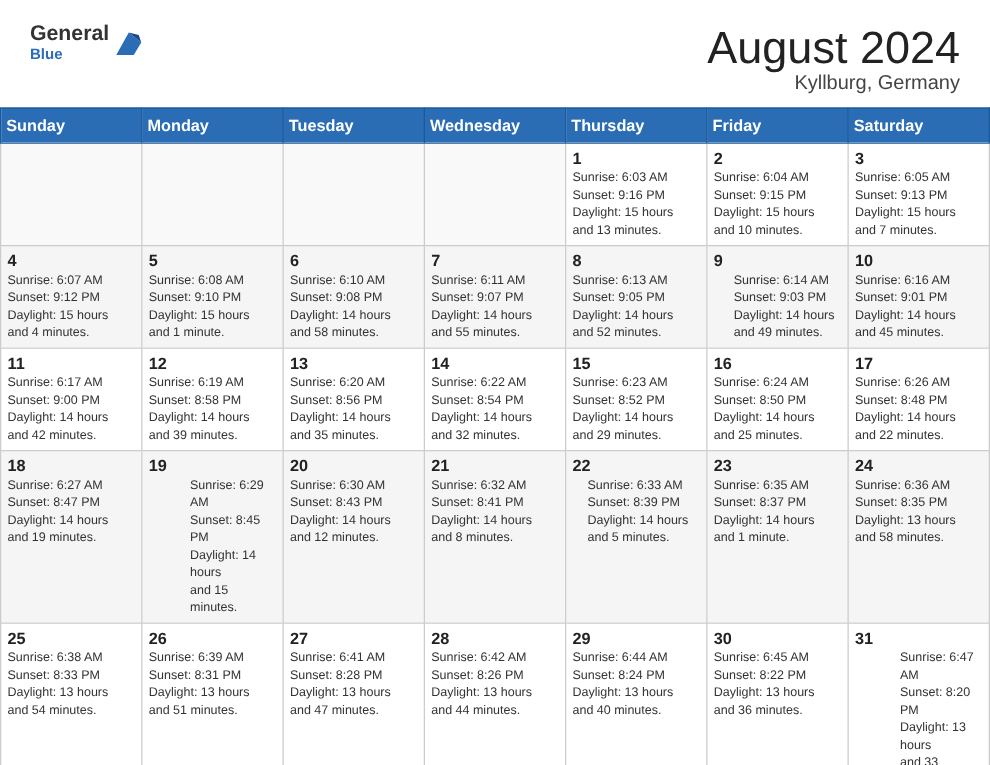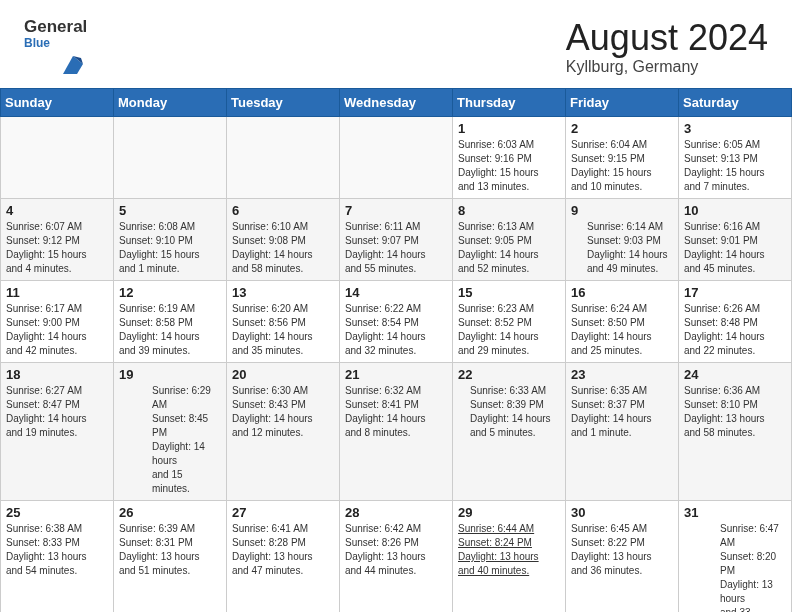--- a/index.html
+++ b/index.html
@@ -30,21 +30,21 @@
       font-size: 12px;
       font-weight: bold;
       color: #2a6db5;
     }
     .logo-icon {
       width: 28px;
       height: 28px;
       margin-left: 2px;
     }
     .title-block {
-      text-align: left;
+      text-align: right;
     }
     .month-year {
       font-size: 36px;
       font-weight: normal;
       color: #222;
       line-height: 1.1;
     }
     .location {
       font-size: 16px;
       color: #444;
@@ -96,22 +96,22 @@
       background: #f9f9f9 !important;
     }
     .footer-note {
       font-size: 11px;
       color: #555;
       padding: 6px 24px;
       text-align: left;
     }
     .logo-wrapper {
       display: flex;
-      flex-direction: column;
-      align-items: flex-end;
+      flex-direction: row;
+      align-items: center;
     }
   </style>
 </head>
 <body>
 
 <div class="header">
   <div class="logo-wrapper">
     <div class="logo-text">
       <span class="logo-general">General</span>
       <span class="logo-blue">Blue</span>
@@ -308,21 +308,21 @@
         <td>
           <span class="day-num">23</span>
           <div class="day-info" style="white-space: pre-line;">Sunrise: 6:35 AM
 Sunset: 8:37 PM
 Daylight: 14 hours
 and 1 minute.</div>
         </td>
         <td>
           <span class="day-num">24</span>
           <div class="day-info" style="white-space: pre-line;">Sunrise: 6:36 AM
-Sunset: 8:10 PM
+Sunset: 8:35 PM
 Daylight: 13 hours
 and 58 minutes.</div>
         </td>
       </tr>
       <tr>
         <td>
           <span class="day-num">25</span>
           <div class="day-info" style="white-space: pre-line;">Sunrise: 6:38 AM
 Sunset: 8:33 PM
 Daylight: 13 hours
@@ -344,21 +344,21 @@
         </td>
         <td>
           <span class="day-num">28</span>
           <div class="day-info" style="white-space: pre-line;">Sunrise: 6:42 AM
 Sunset: 8:26 PM
 Daylight: 13 hours
 and 44 minutes.</div>
         </td>
         <td>
           <span class="day-num">29</span>
-          <div class="day-info" style="white-space: pre-line; text-decoration: underline;">Sunrise: 6:44 AM
+          <div class="day-info" style="white-space: pre-line;">Sunrise: 6:44 AM
 Sunset: 8:24 PM
 Daylight: 13 hours
 and 40 minutes.</div>
         </td>
         <td>
           <span class="day-num">30</span>
           <div class="day-info" style="white-space: pre-line;">Sunrise: 6:45 AM
 Sunset: 8:22 PM
 Daylight: 13 hours
 and 36 minutes.</div>

